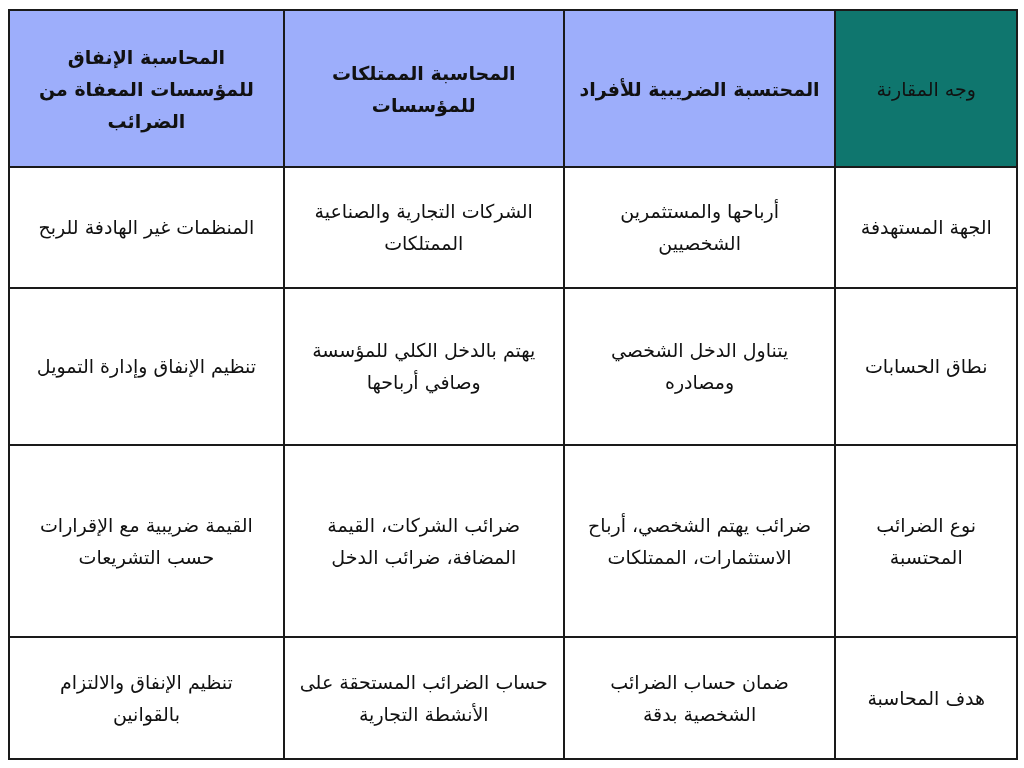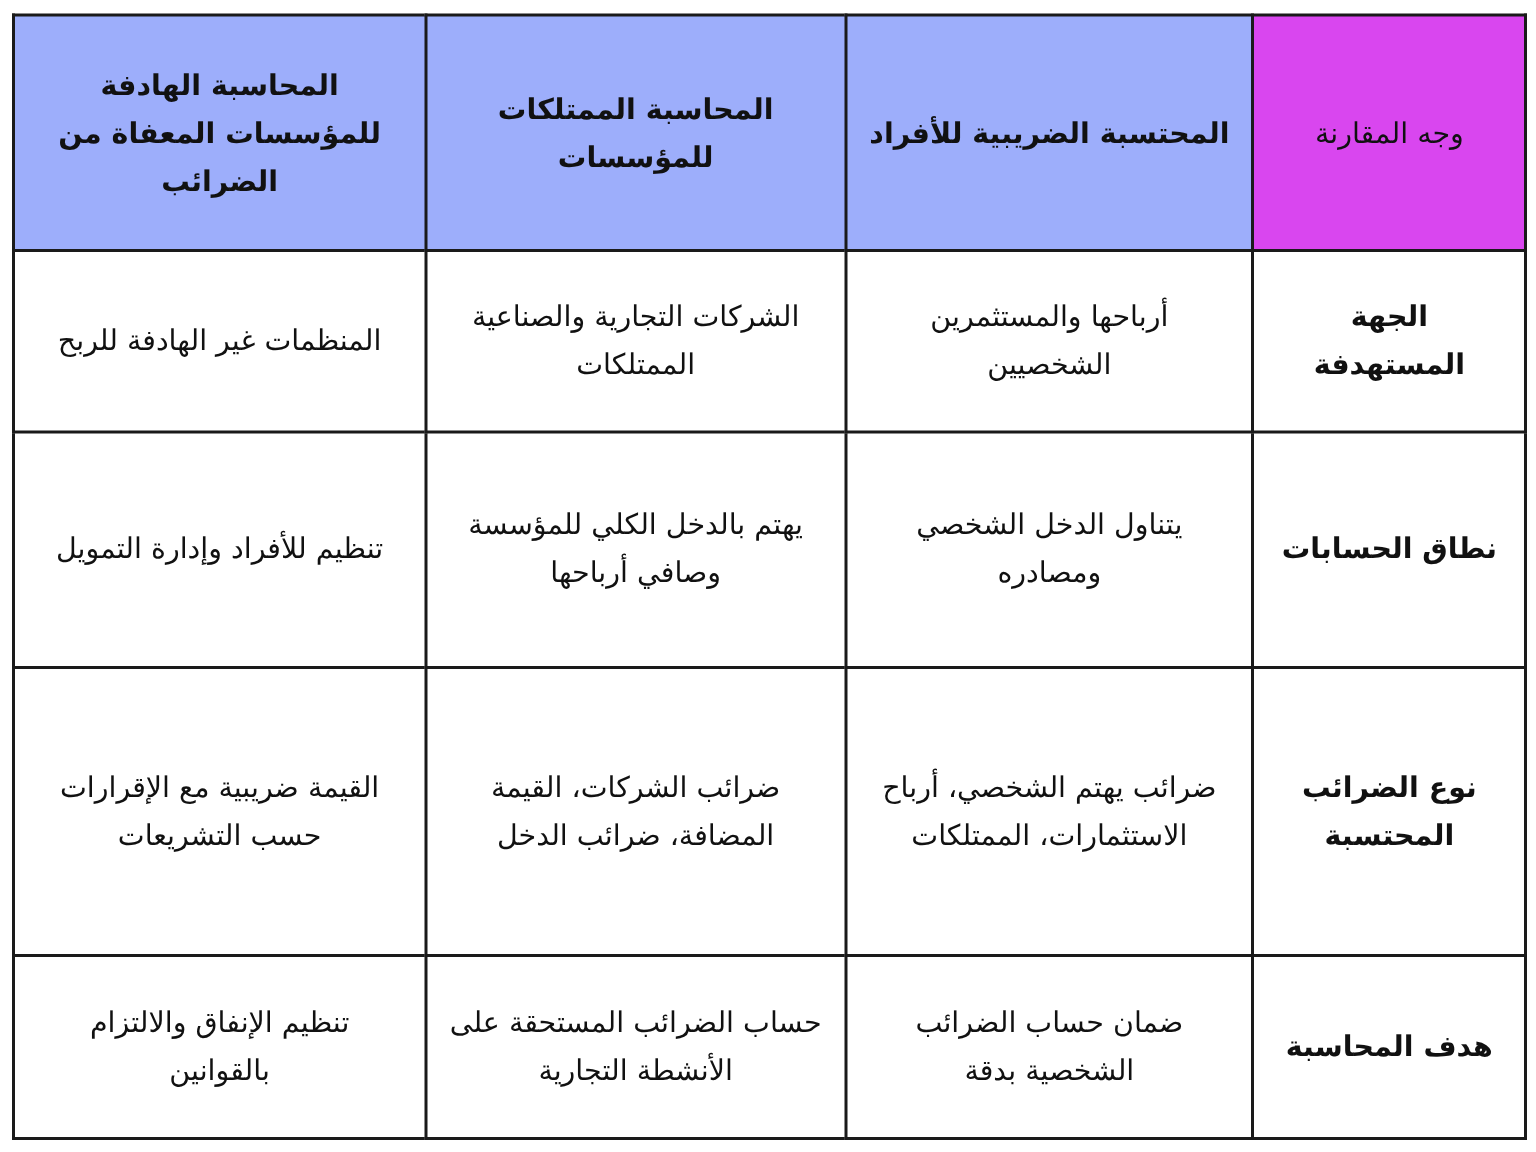--- a/index.html
+++ b/index.html
@@ -16,22 +16,22 @@
     }
     .tbl td, .tbl th {
       border: 2px solid #1a1a1a;
       text-align: center;
       vertical-align: middle;
       padding: 6px 14px;
       font-size: 19px;
       line-height: 32px;
     }
     .tbl th { font-weight: bold; background: #9daefb; }
-    .tbl th.corner { background: #d946ef; font-weight: normal; }
-    .tbl td.rowhead { font-weight: bold; }
+    .tbl th.corner { background: #0f766e; font-weight: normal; }
+    .tbl td.rowhead { font-weight: normal; }
     .col-a { width: 181px; }
     .col-b { width: 271px; }
     .col-c { width: 279px; }
     .col-d { width: 274px; }
     tr.r0 { height: 150px; }
     tr.r1 { height: 115px; }
     tr.r2 { height: 150px; }
     tr.r3 { height: 184px; }
     tr.r4 { height: 116px; }
   </style>
@@ -43,33 +43,33 @@
     <col class="col-a">
     <col class="col-b">
     <col class="col-c">
     <col class="col-d">
   </colgroup>
   <tbody>
       <tr class="r0">
     <th class="corner">وجه المقارنة</th>
     <th>المحتسبة الضريبية للأفراد</th>
     <th>المحاسبة الممتلكات للمؤسسات</th>
-    <th>المحاسبة الهادفة للمؤسسات المعفاة من الضرائب</th>
+    <th>المحاسبة الإنفاق للمؤسسات المعفاة من الضرائب</th>
   </tr>
   <tr class="r1">
     <td class="rowhead">الجهة المستهدفة</td>
     <td>أرباحها والمستثمرين الشخصيين</td>
     <td>الشركات التجارية والصناعية الممتلكات</td>
     <td>المنظمات غير الهادفة للربح</td>
   </tr>
   <tr class="r2">
     <td class="rowhead">نطاق الحسابات</td>
     <td>يتناول الدخل الشخصي ومصادره</td>
     <td>يهتم بالدخل الكلي للمؤسسة وصافي أرباحها</td>
-    <td>تنظيم للأفراد وإدارة التمويل</td>
+    <td>تنظيم الإنفاق وإدارة التمويل</td>
   </tr>
   <tr class="r3">
     <td class="rowhead">نوع الضرائب المحتسبة</td>
     <td>ضرائب يهتم الشخصي، أرباح الاستثمارات، الممتلكات</td>
     <td>ضرائب الشركات، القيمة المضافة، ضرائب الدخل</td>
     <td>القيمة ضريبية مع الإقرارات حسب التشريعات</td>
   </tr>
   <tr class="r4">
     <td class="rowhead">هدف المحاسبة</td>
     <td>ضمان حساب الضرائب الشخصية بدقة</td>

